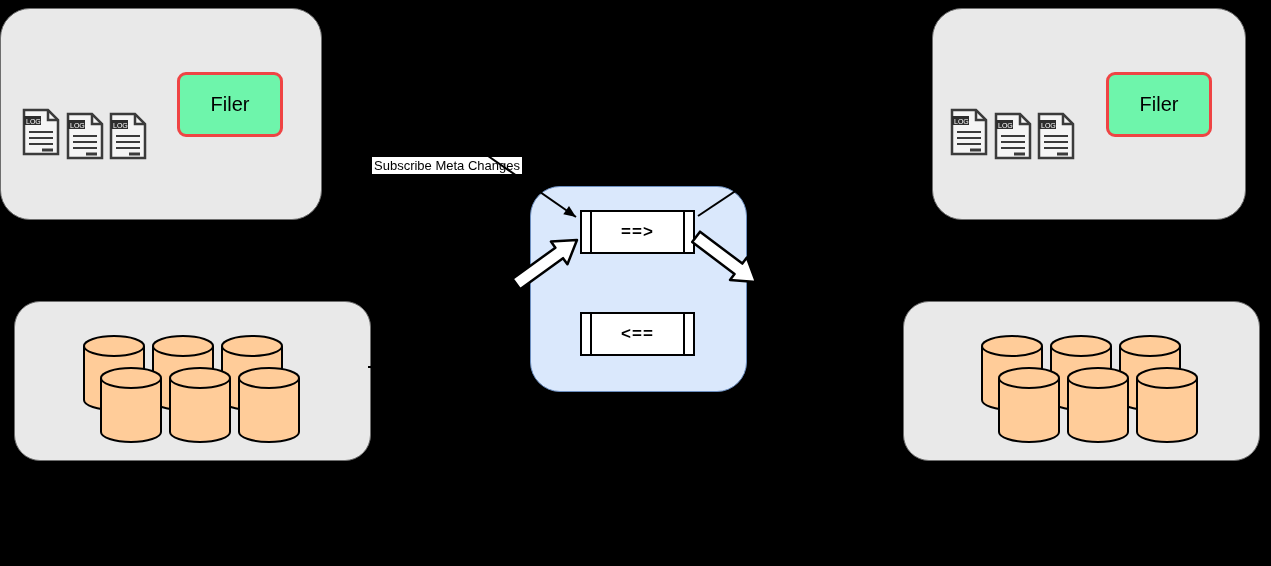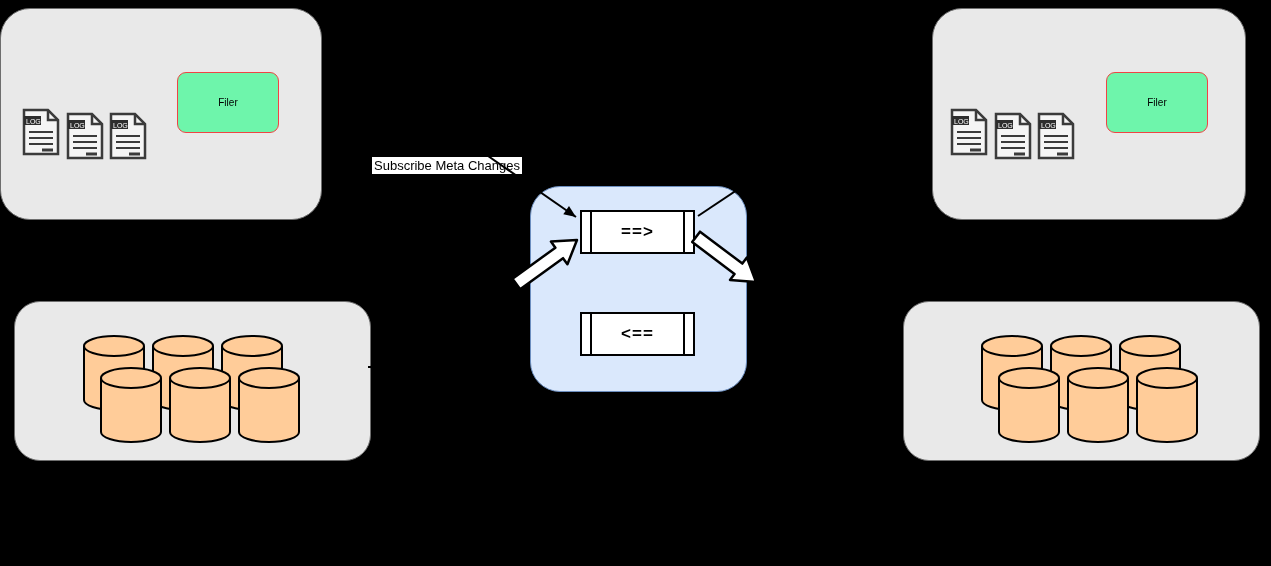--- a/index.html
+++ b/index.html
@@ -1,20 +1,20 @@
 <!DOCTYPE html>
 <html><head>
 <meta charset="utf-8">
 <style>
   html,body{margin:0;padding:0;background:#000;}
   .stage{position:relative;width:1271px;height:566px;background:#000;overflow:hidden;
          font-family:"Liberation Sans",sans-serif;color:#000;}
   .cluster{position:absolute;background:#e9e9e9;border:1px solid #6e6e6e;border-radius:30px;}
-  .filer{position:absolute;width:100px;height:59px;background:#6ef5ab;border:1px solid #ef4444;
-         border-radius:9px;display:flex;align-items:center;justify-content:center;font-size:10px;}
+  .filer{position:absolute;width:100px;height:59px;background:#6ef5ab;border:3px solid #ef4444;
+         border-radius:9px;display:flex;align-items:center;justify-content:center;font-size:20px;}
   .label-pill{position:absolute;background:#ffffff;color:#000;font-size:13px;line-height:17px;
               padding:0 2px;white-space:nowrap;}
   .panel{position:absolute;left:530px;top:186px;width:215px;height:204px;background:#dae8fc;
          border:1px solid #6c8ebf;border-radius:30px;}
   .queue{position:absolute;width:115px;height:44px;background:#ffffff;border:2px solid #000;
          display:flex;box-sizing:border-box;}
   .queue .cap{width:10px;box-sizing:border-box;}
   .queue .cap.left{border-right:2px solid #000;}
   .queue .cap.right{border-left:2px solid #000;}
   .queue .body{flex:1;display:flex;align-items:center;justify-content:center;

